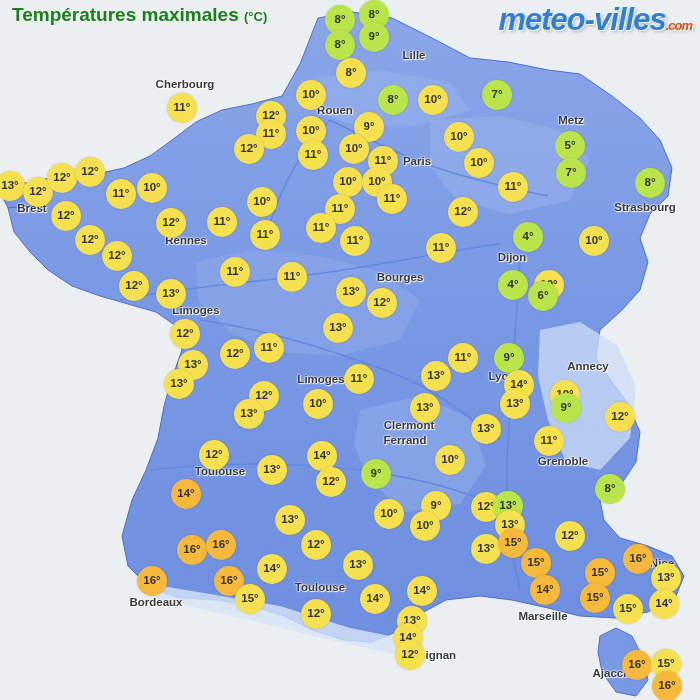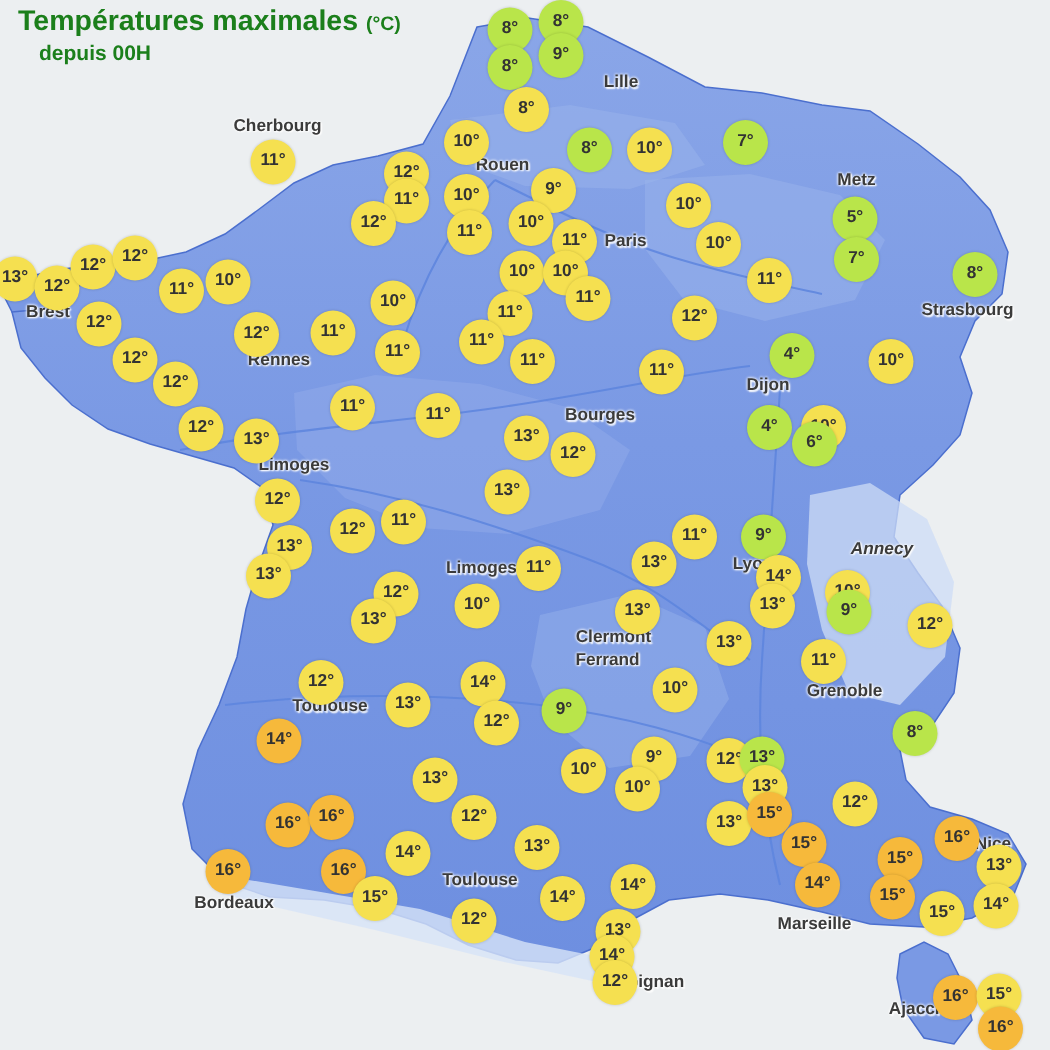--- a/index.html
+++ b/index.html
@@ -168,40 +168,42 @@
       <path d="M330,120 C370,140 410,160 450,172 C490,184 520,190 548,196"></path>
       <path d="M330,120 C300,150 280,190 268,230"></path>
     </g>
   </svg>
 
   <div class="title-block">
     <div class="title-main">
       <span>Températures maximales</span>
       <span class="unit">(°C)</span>
     </div>
-    <div class="title-sub">depuis 00H</div>
   </div>
 
+  <div class="logo">
+    <span>meteo-villes</span><span class="dotcom">.com</span>
+  </div>
 
 
   <div id="cities-layer">
       <div class="city" style="left: 185px; top: 84px;">Cherbourg</div>
       <div class="city" style="left: 414px; top: 55px;">Lille</div>
       <div class="city" style="left: 335px; top: 110px;">Rouen</div>
       <div class="city" style="left: 571px; top: 120px;">Metz</div>
       <div class="city" style="left: 417px; top: 161px;">Paris</div>
       <div class="city" style="left: 32px; top: 208px;">Brest</div>
       <div class="city" style="left: 645px; top: 207px;">Strasbourg</div>
       <div class="city" style="left: 186px; top: 240px;">Rennes</div>
       <div class="city" style="left: 400px; top: 277px;">Bourges</div>
       <div class="city" style="left: 512px; top: 257px;">Dijon</div>
       <div class="city" style="left: 196px; top: 310px;">Limoges</div>
       <div class="city" style="left: 321px; top: 379px;">Limoges</div>
       <div class="city" style="left: 502px; top: 376px;">Lyon</div>
-      <div class="city" style="left: 588px; top: 366px; font-style: italic;">Annecy</div>
+      <div class="city" style="left: 588px; top: 366px;">Annecy</div>
       <div class="city" style="left: 409px; top: 425px;">Clermont</div>
       <div class="city" style="left: 405px; top: 440px;">Ferrand</div>
       <div class="city" style="left: 563px; top: 461px;">Grenoble</div>
       <div class="city" style="left: 220px; top: 471px;">Toulouse</div>
       <div class="city" style="left: 320px; top: 587px;">Toulouse</div>
       <div class="city" style="left: 543px; top: 616px;">Marseille</div>
       <div class="city" style="left: 662px; top: 563px;">Nice</div>
       <div class="city" style="left: 156px; top: 602px;">Bordeaux</div>
       <div class="city" style="left: 428px; top: 655px;">Perpignan</div>
       <div class="city" style="left: 613px; top: 673px;">Ajaccio</div>

